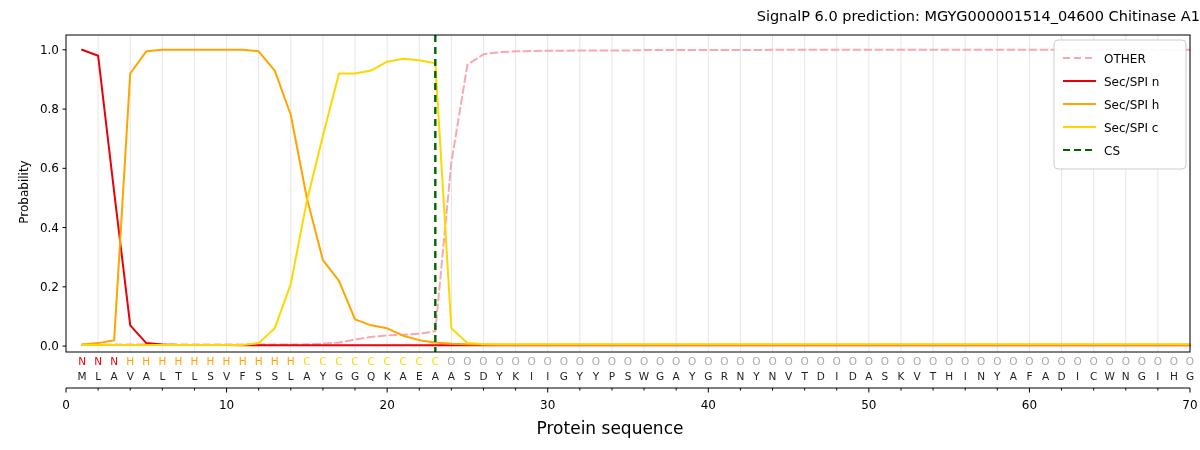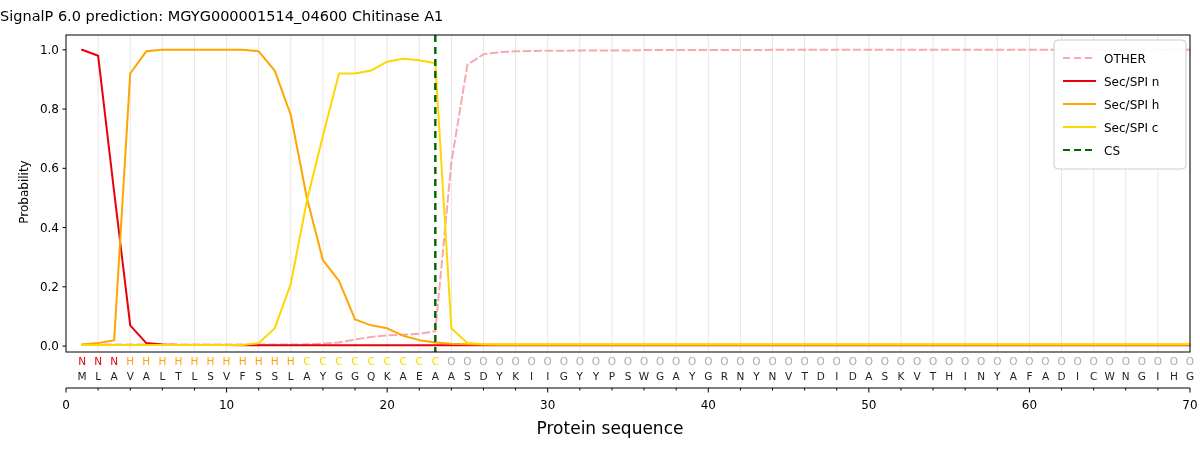--- a/index.html
+++ b/index.html
@@ -4,21 +4,21 @@
 <style>
   html,body{margin:0;padding:0;}
   body{
     width:1200px;height:450px;background:#ffffff;
     font-family:"DejaVu Sans","Liberation Sans",sans-serif;
     color:#000;overflow:hidden;
   }
   #root{position:relative;width:1200px;height:450px;}
   #chart-title{
     position:absolute;left:0;top:8px;width:1200px;
-    text-align:left;font-size:14.5px;color:#000;
+    text-align:right;font-size:14.5px;color:#000;
   }
   #ylabel{
     position:absolute;left:-96px;top:185px;width:240px;
     text-align:center;font-size:12px;
     transform:rotate(-90deg);
   }
   #xlabel{
     position:absolute;left:10px;top:418px;width:1200px;
     text-align:center;font-size:17px;
   }

